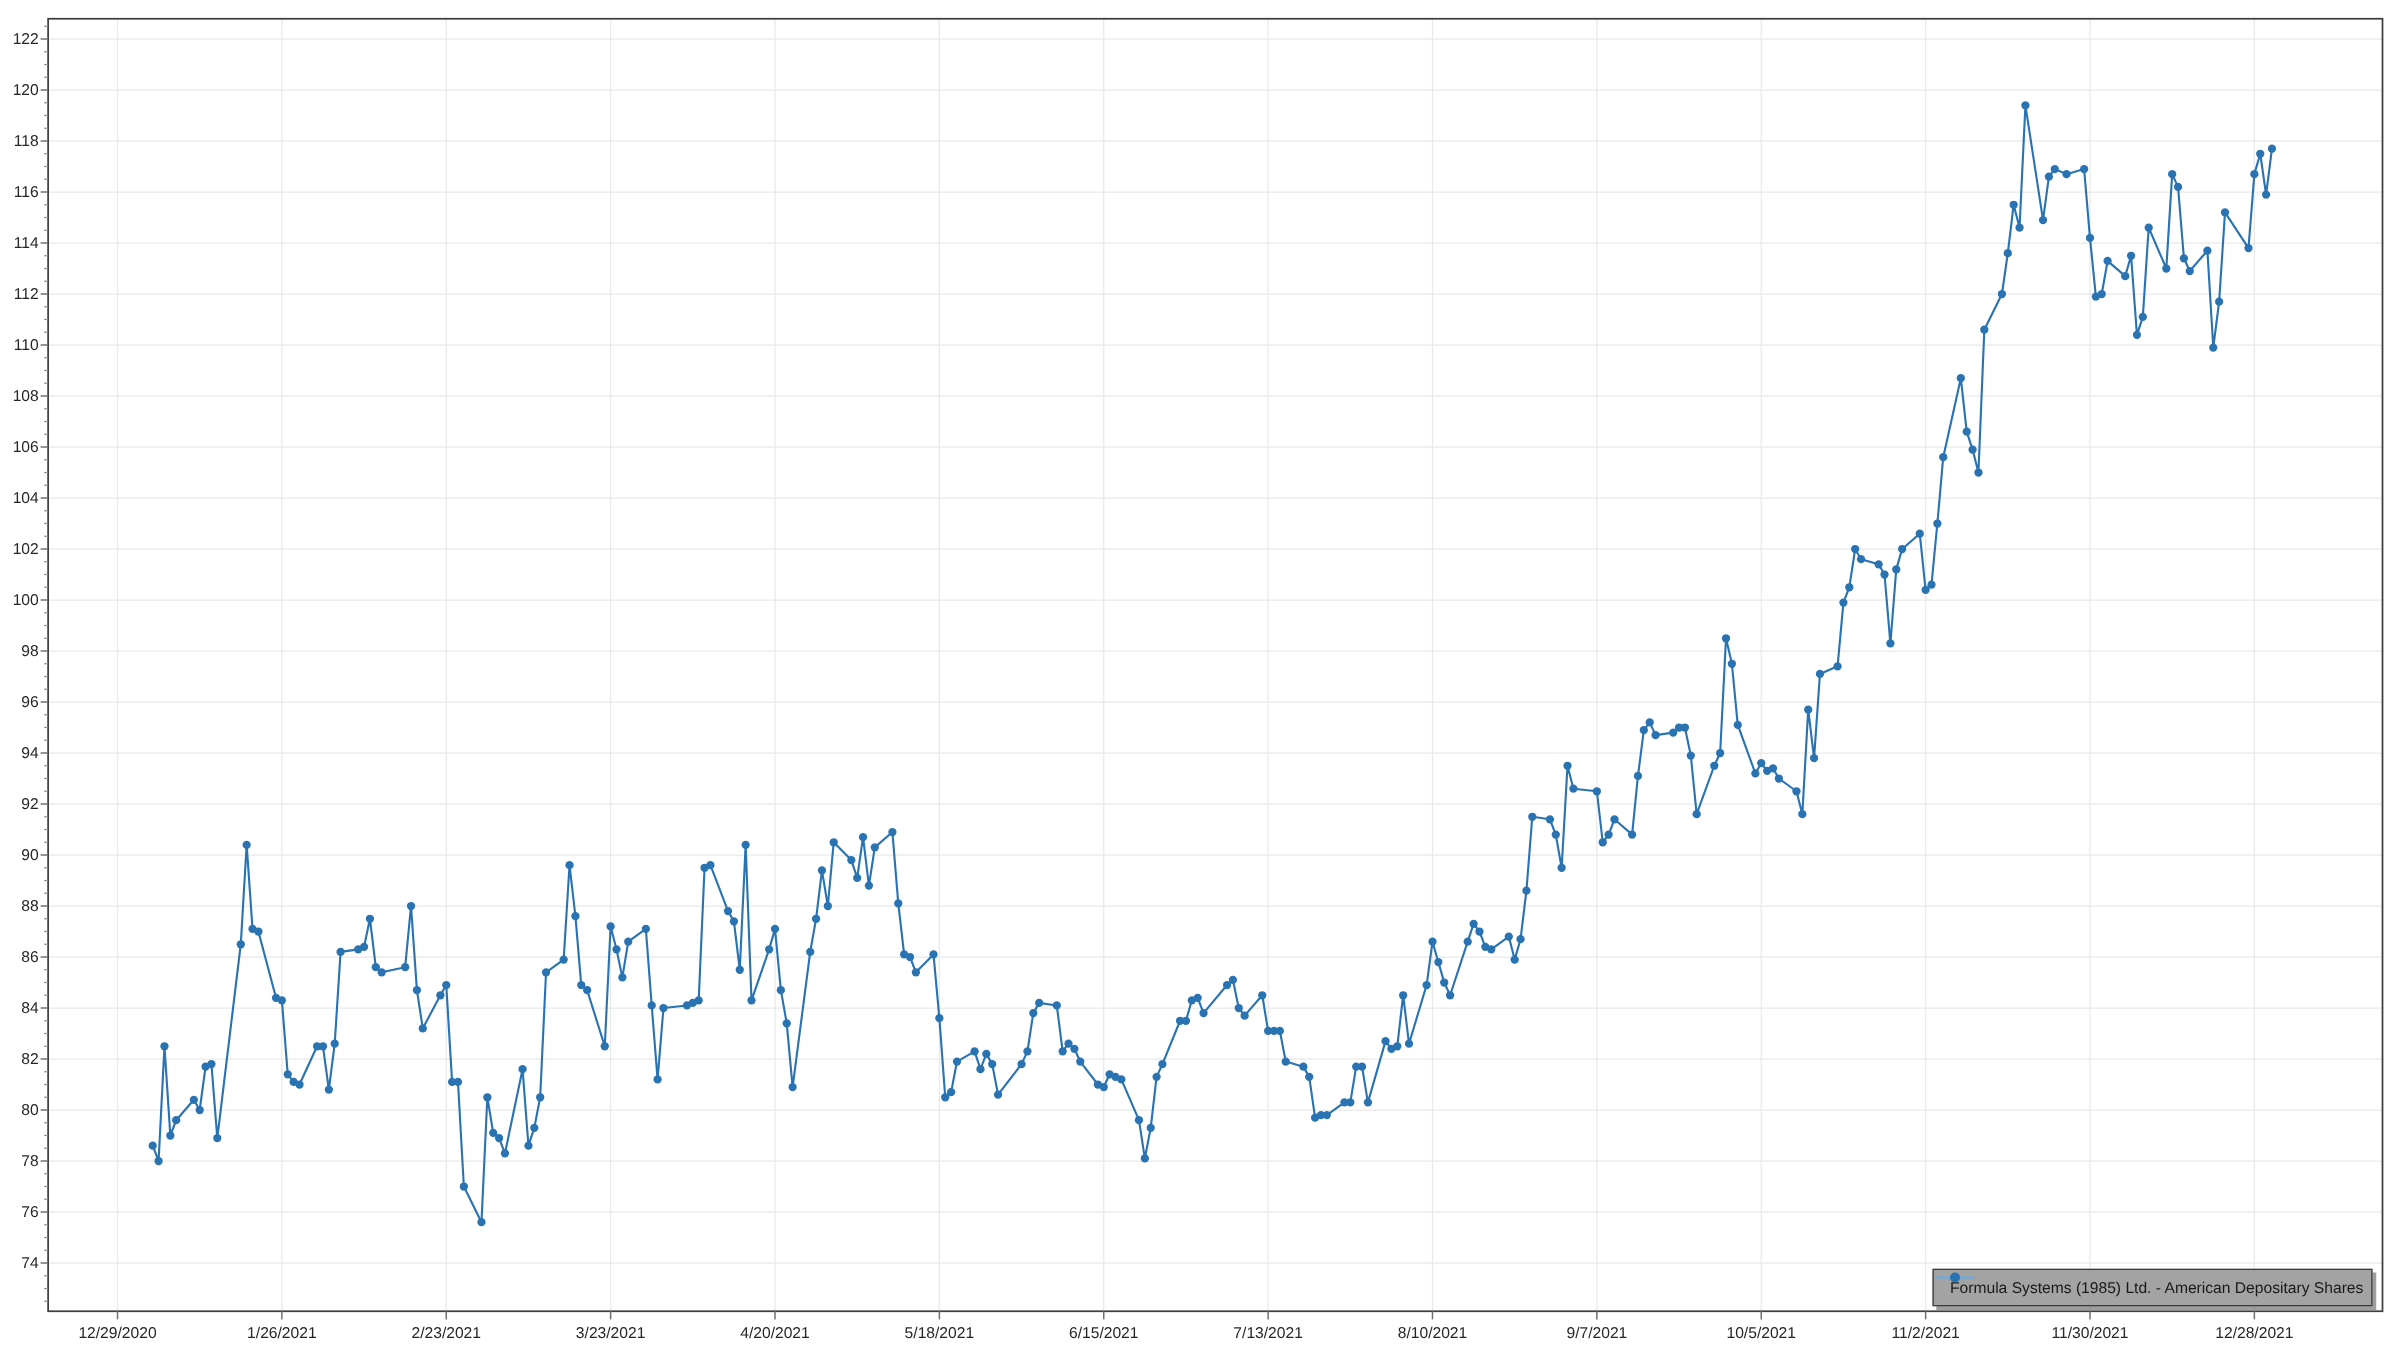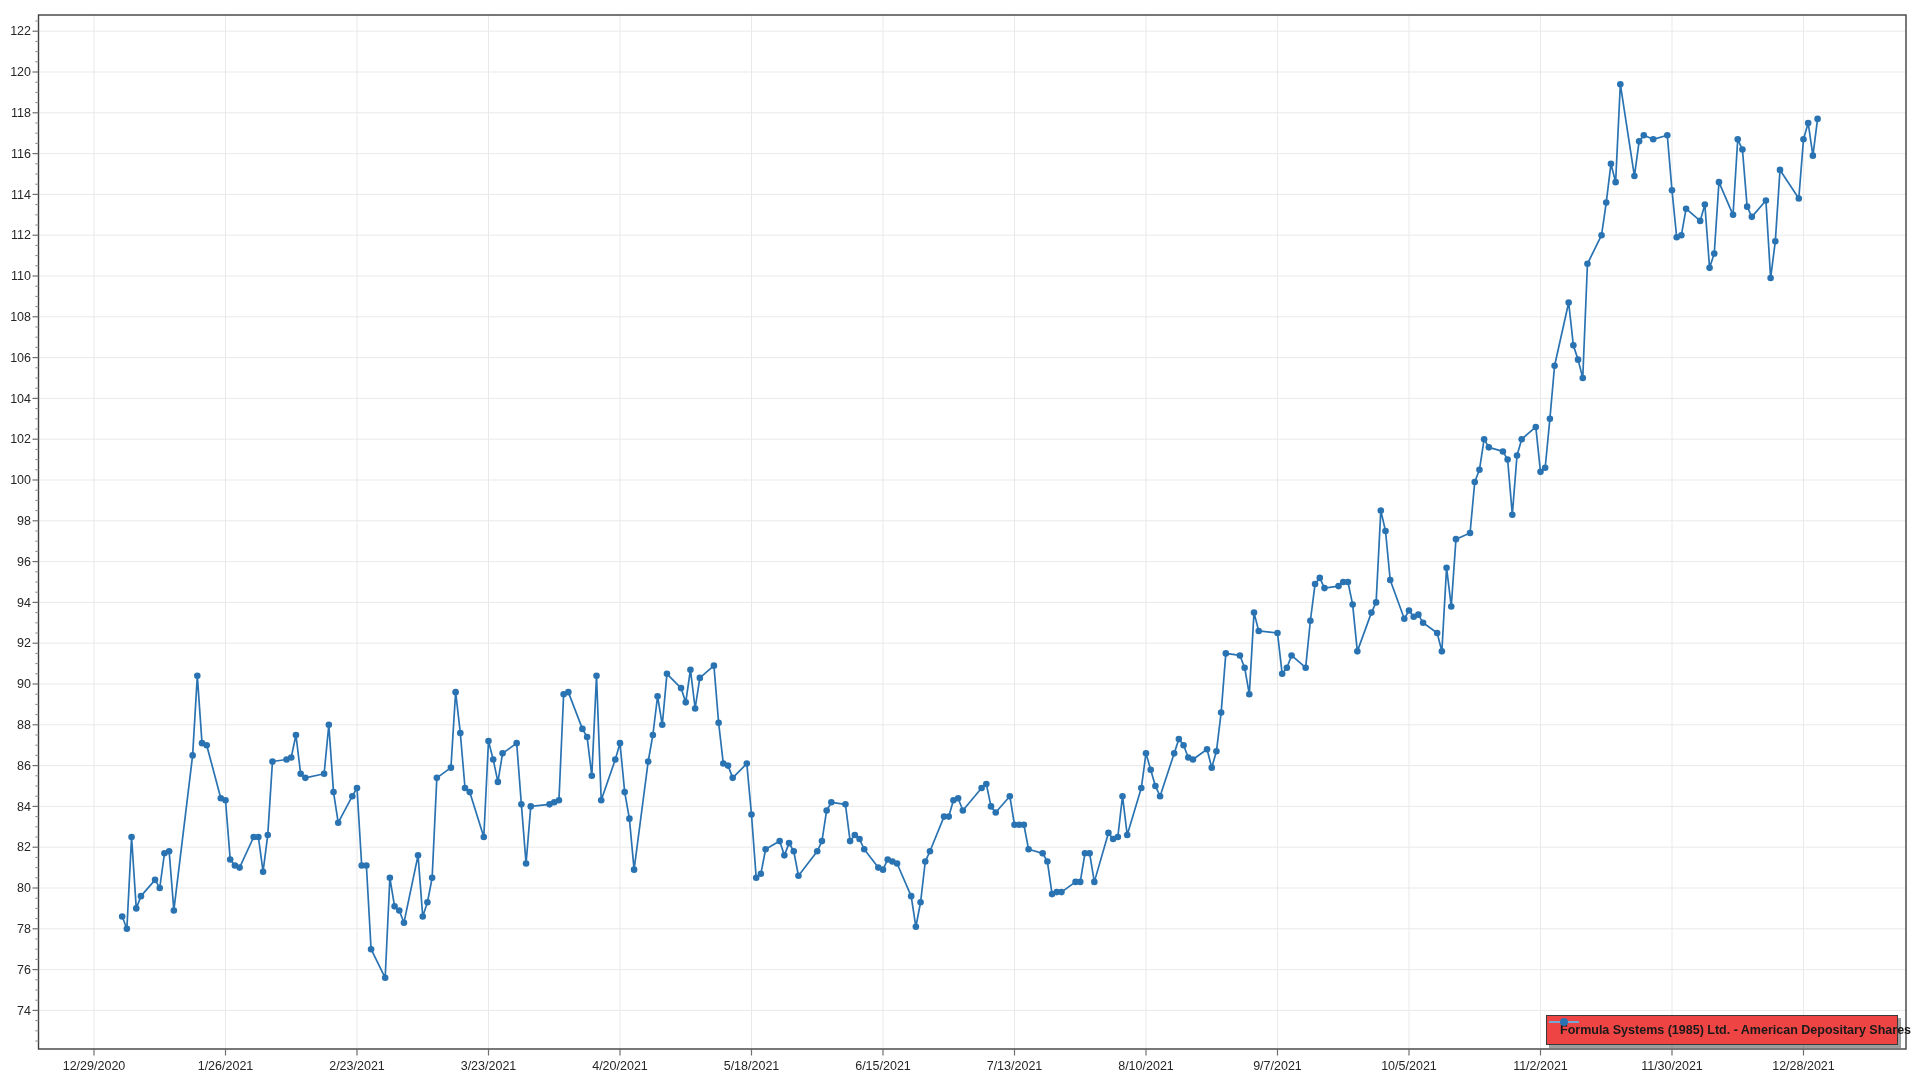--- a/index.html
+++ b/index.html
@@ -4,24 +4,24 @@
 <style>
   html,body{margin:0;padding:0;background:#fff;}
   .screen{
     position:relative;width:1920px;height:1080px;background:#ffffff;
     font-family:"Liberation Sans",sans-serif;overflow:hidden;
   }
   svg{position:absolute;left:0;top:0;}
   .tick-label{font-family:"Liberation Sans",sans-serif;font-size:12.5px;fill:#262626;}
   .legend-box{
     position:absolute;left:1546px;top:1015px;width:352px;height:30px;
-    background:#ef4444;border:1px solid #3a3a3a;
+    background:#a3a3a3;border:1px solid #3a3a3a;
     box-shadow:3px 3px 0 rgba(0,0,0,0.38);
     display:flex;align-items:center;gap:9px;padding-left:13px;
-    box-sizing:border-box;z-index:5;font-weight:bold;
+    box-sizing:border-box;z-index:5;
   }
   .legend-label{font-size:12.5px;color:#1a1a1a;white-space:nowrap;}
 </style>
 </head>
 <body>
 
 <div class="screen">
   <svg id="chart-svg" width="1920" height="1080">
       <g>
         <line x1="38.5" y1="1010.4" x2="1906" y2="1010.4" stroke="#e9e9e9" stroke-width="1"></line>

